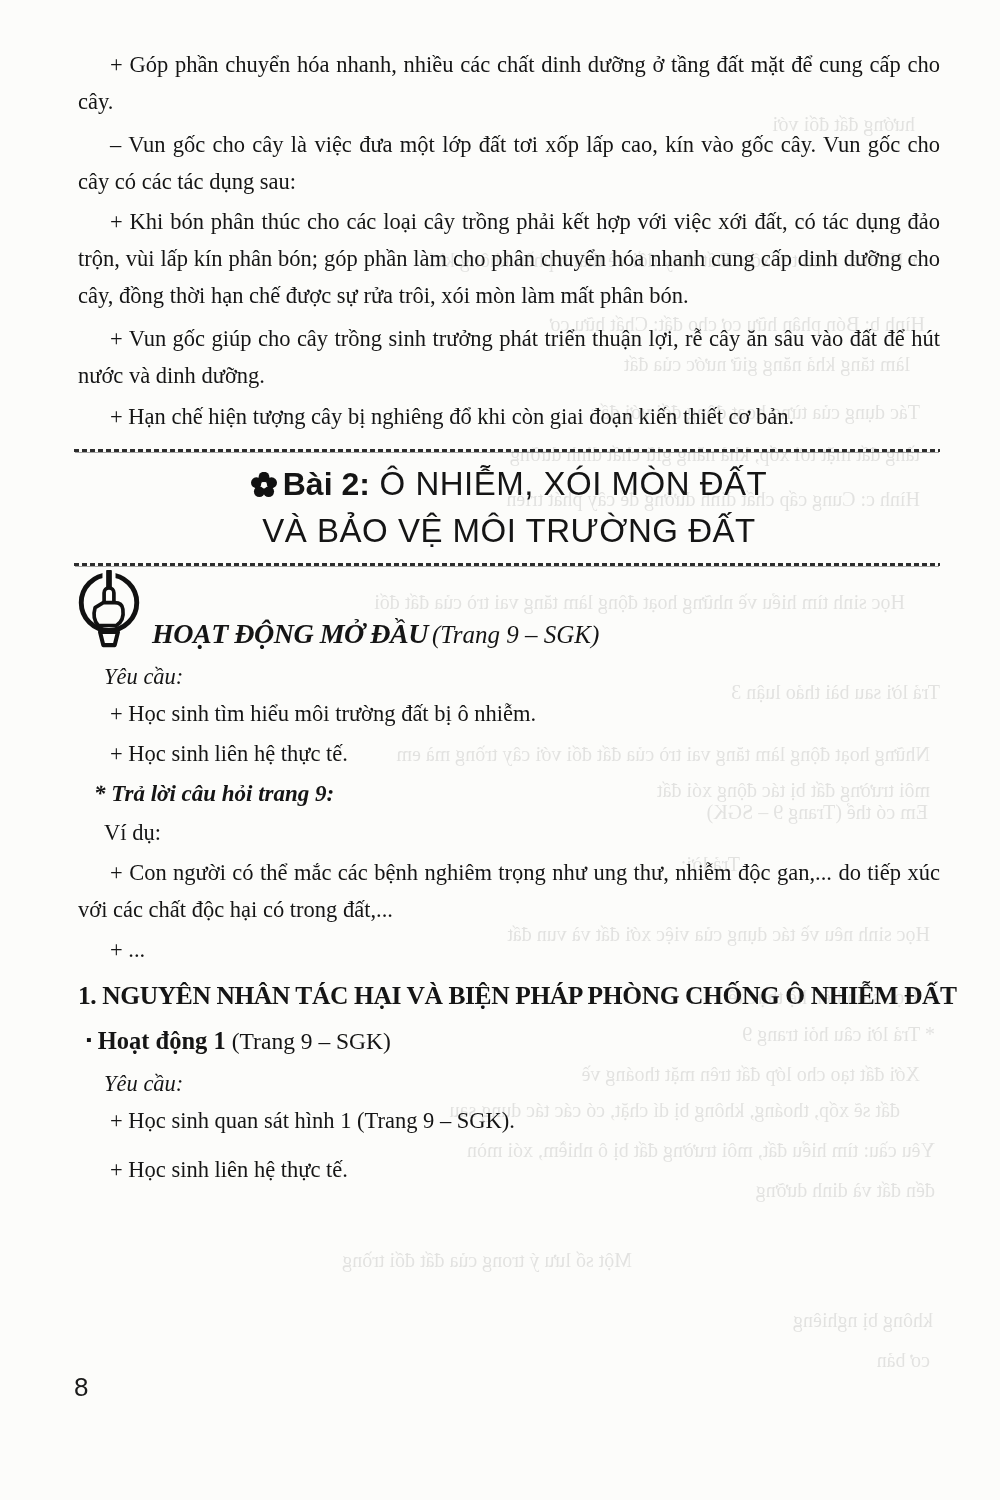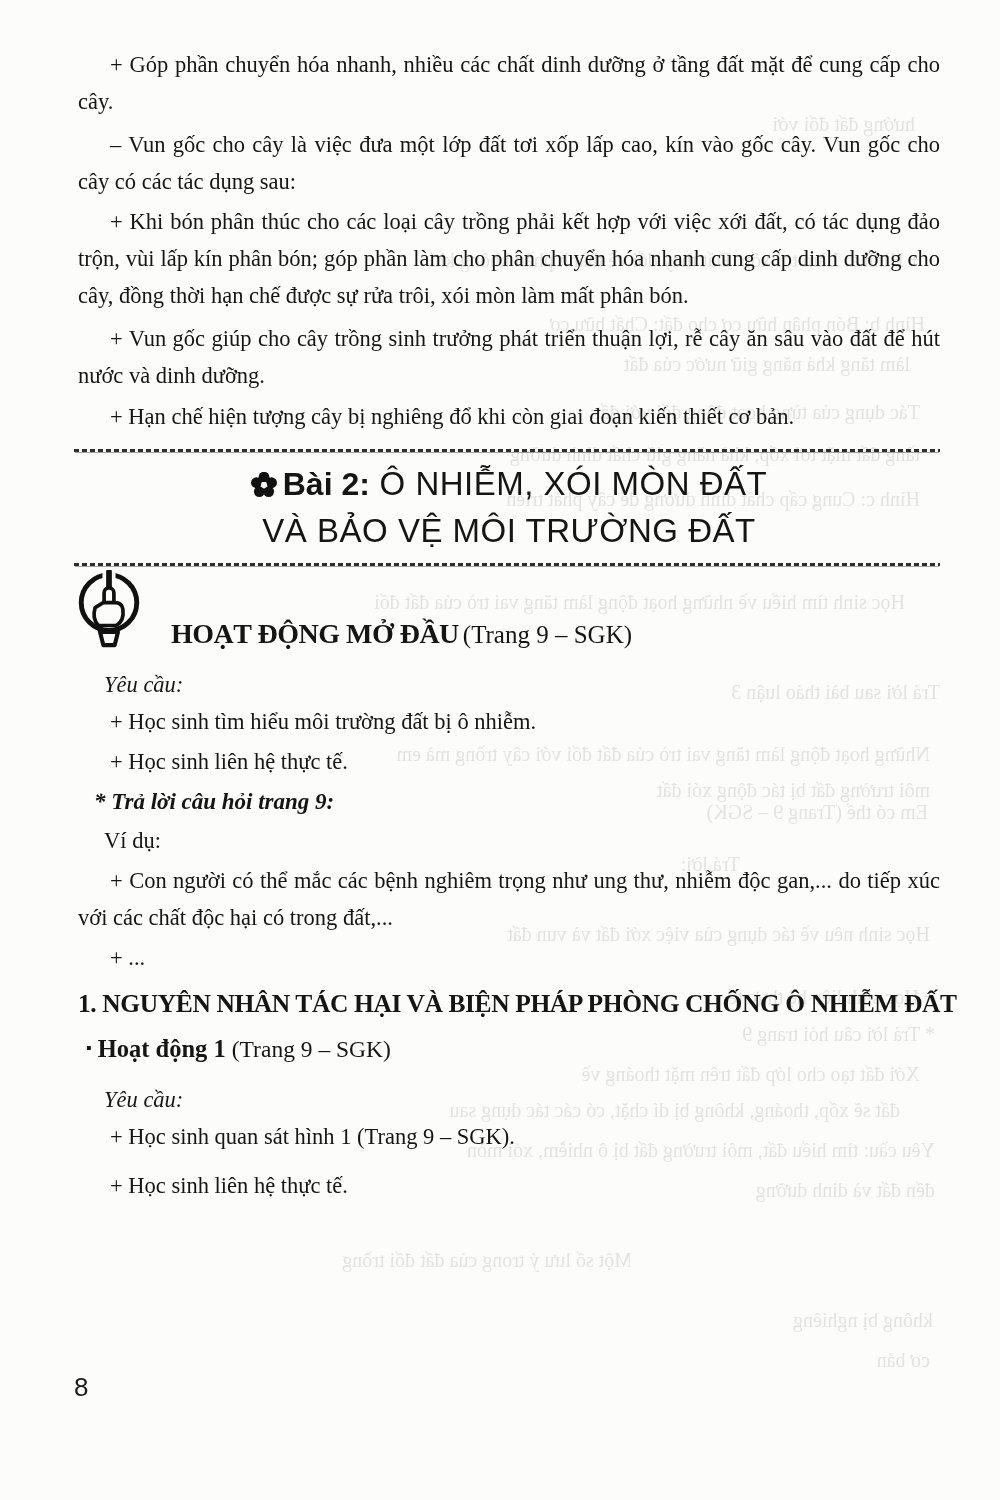--- a/index.html
+++ b/index.html
@@ -26,21 +26,21 @@
   .content {
     position:absolute; left:78px; top:0; width:862px; z-index:2;
   }
   .para {
     font-size:22.5px; line-height:37px;
     text-align:justify; text-indent:32px;
     margin:0 0 3px 0;
   }
   .label-italic {
     font-style:italic; font-size:22.5px; line-height:37px;
-    margin:12px 0 0 26px;
+    margin:4px 0 0 26px;
   }
   .answer-heading {
     font-weight:bold; font-style:italic;
     font-size:23px; line-height:37px;
     margin:2px 0 2px 16px;
   }
   .divider {
     height:3px;
     background:repeating-linear-gradient(90deg,#2d2d2d 0 5px,transparent 5px 8px);
     box-shadow:0 2px 0 -1px rgba(60,60,60,.45);
@@ -49,22 +49,22 @@
   .divider.bottom { margin:10px 0 4px -4px; }
   .lesson-title {
     text-align:center;
     font-family:"Liberation Sans", sans-serif;
     line-height:44px;
   }
   .lesson-line { font-size:33px; letter-spacing:0.5px; }
   .lesson-label { font-weight:bold; font-size:32px; letter-spacing:0; }
   .florette { vertical-align:-3px; margin-right:6px; }
   .activity-open {
-    display:flex; align-items:flex-end; gap:21px;
-    margin:6px 0 4px -10px; height:82px;
+    display:flex; align-items:flex-end; gap:2px;
+    margin:6px 0 4px -10px; height:82px;font-style:italic;
   }
   .activity-open-text { margin-bottom:4px; white-space:nowrap; }
   .activity-title { font-weight:bold; font-size:28px; letter-spacing:-0.5px; }
   .activity-ref { font-size:25px; }
   .section-heading {
     font-weight:bold; font-size:25.5px; letter-spacing:-0.4px;
     line-height:40px; margin:8px 0 4px 0; white-space:nowrap;
   }
   .activity1-line { font-size:24.5px; line-height:40px; margin-left:8px; }
   .activity1-bullet { font-size:16px; vertical-align:4px; margin-right:6px; }

